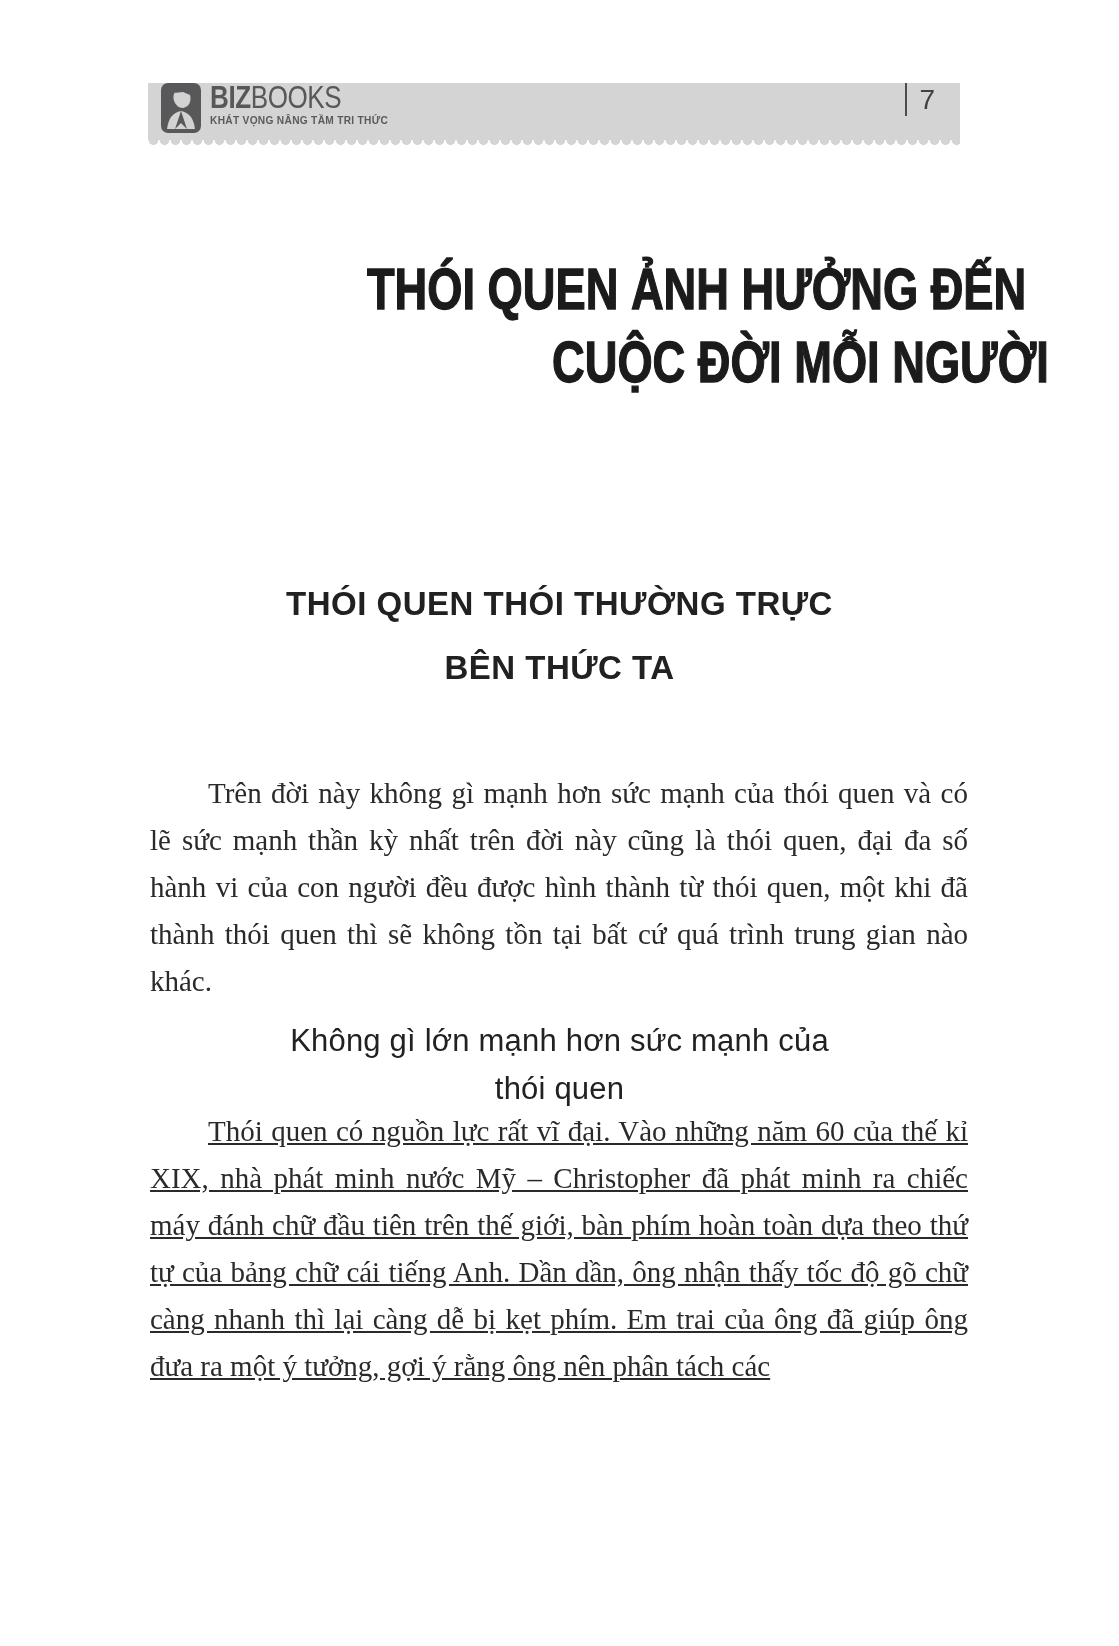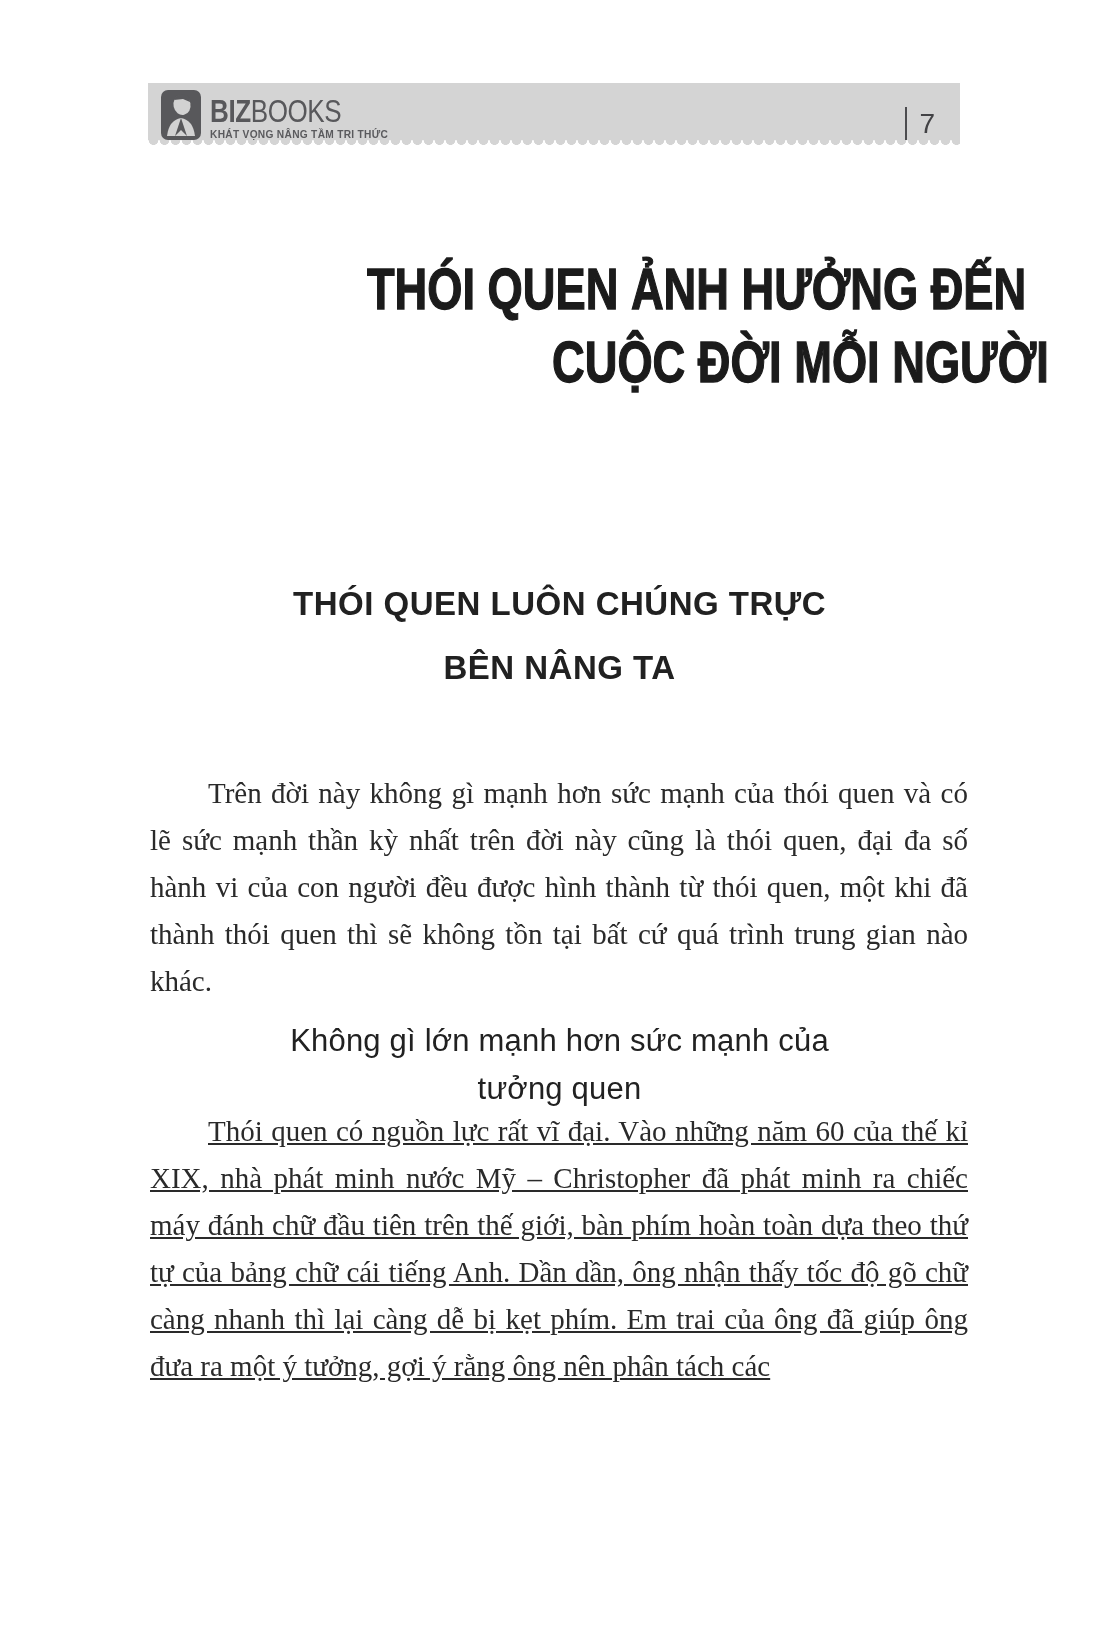--- a/index.html
+++ b/index.html
@@ -9,21 +9,21 @@
     background:#ffffff;
     overflow:hidden;
     font-family:"Liberation Serif", serif;
   }
 
   
   .header-bar {
     position:absolute; left:148px; top:83px;
     width:812px; height:57px;
     background:#d4d4d4;
-    display:flex; align-items:flex-end;
+    display:flex; align-items:flex-start;
     box-sizing:border-box;
     padding:0 24px 0 13px;
   }
   .scallop-edge {
     position:absolute; left:148px; top:140px;
     width:812px; height:7px;
     background-image:radial-gradient(circle at 5.5px 0px, #d4d4d4 4.6px, rgba(0,0,0,0) 5.2px);
     background-size:11px 7px;
     background-repeat:repeat-x;
   }
@@ -130,26 +130,26 @@
     </div>
   </div>
   <div class="scallop-edge"></div>
 
   <div class="chapter-title">
     <div class="line"><span class="condense">THÓI QUEN ẢNH HƯỞNG ĐẾN</span></div>
     <div class="line"><span class="condense">CUỘC ĐỜI MỖI NGƯỜI</span></div>
   </div>
 
   <div class="section-heading">
-    <div class="line">THÓI QUEN LUÔN CHÚNG TRỰC</div>
-    <div class="line">BÊN NÂNG TA</div>
+    <div class="line">THÓI QUEN THÓI THƯỜNG TRỰC</div>
+    <div class="line">BÊN THỨC TA</div>
   </div>
 
   <p class="body-para para-1">Trên đời này không gì mạnh hơn sức mạnh của thói quen và có lẽ sức mạnh thần kỳ nhất trên đời này cũng là thói quen, đại đa số hành vi của con người đều được hình thành từ thói quen, một khi đã thành thói quen thì sẽ không tồn tại bất cứ quá trình trung gian nào khác.</p>
 
   <div class="subsection-heading">
     <div class="line">Không gì lớn mạnh hơn sức mạnh của</div>
-    <div class="line">tưởng quen</div>
+    <div class="line">thói quen</div>
   </div>
 
   <p class="body-para para-2">Thói quen có nguồn lực rất vĩ đại. Vào những năm 60 của thế kỉ XIX, nhà phát minh nước Mỹ – Christopher đã phát minh ra chiếc máy đánh chữ đầu tiên trên thế giới, bàn phím hoàn toàn dựa theo thứ tự của bảng chữ cái tiếng Anh. Dần dần, ông nhận thấy tốc độ gõ chữ càng nhanh thì lại càng dễ bị kẹt phím. Em trai của ông đã giúp ông đưa ra một ý tưởng, gợi ý rằng ông nên phân tách các</p>
 
 </div>
 
 </body></html>

